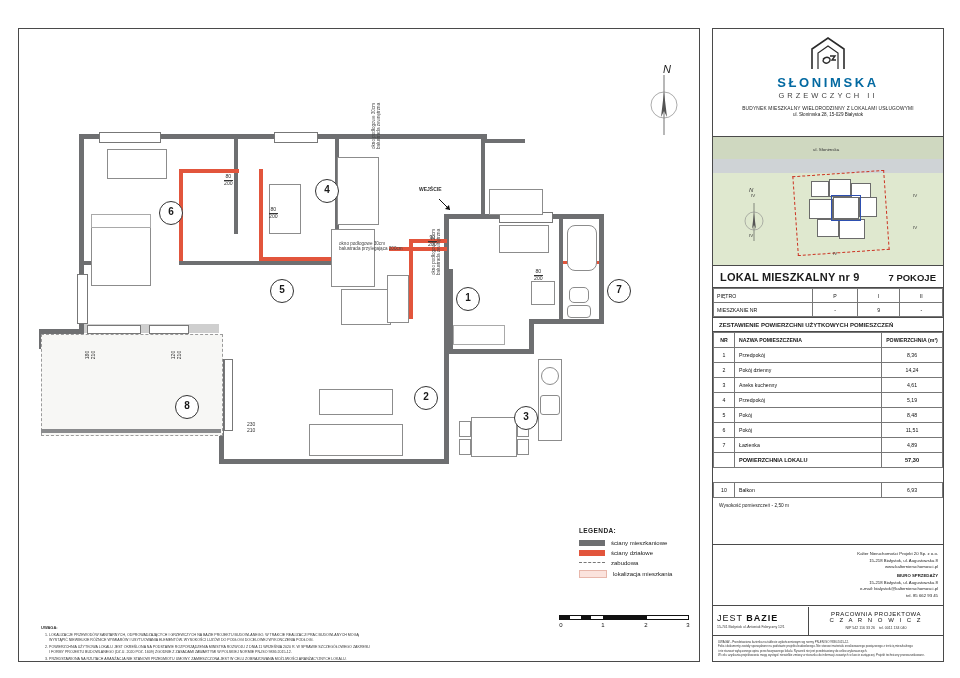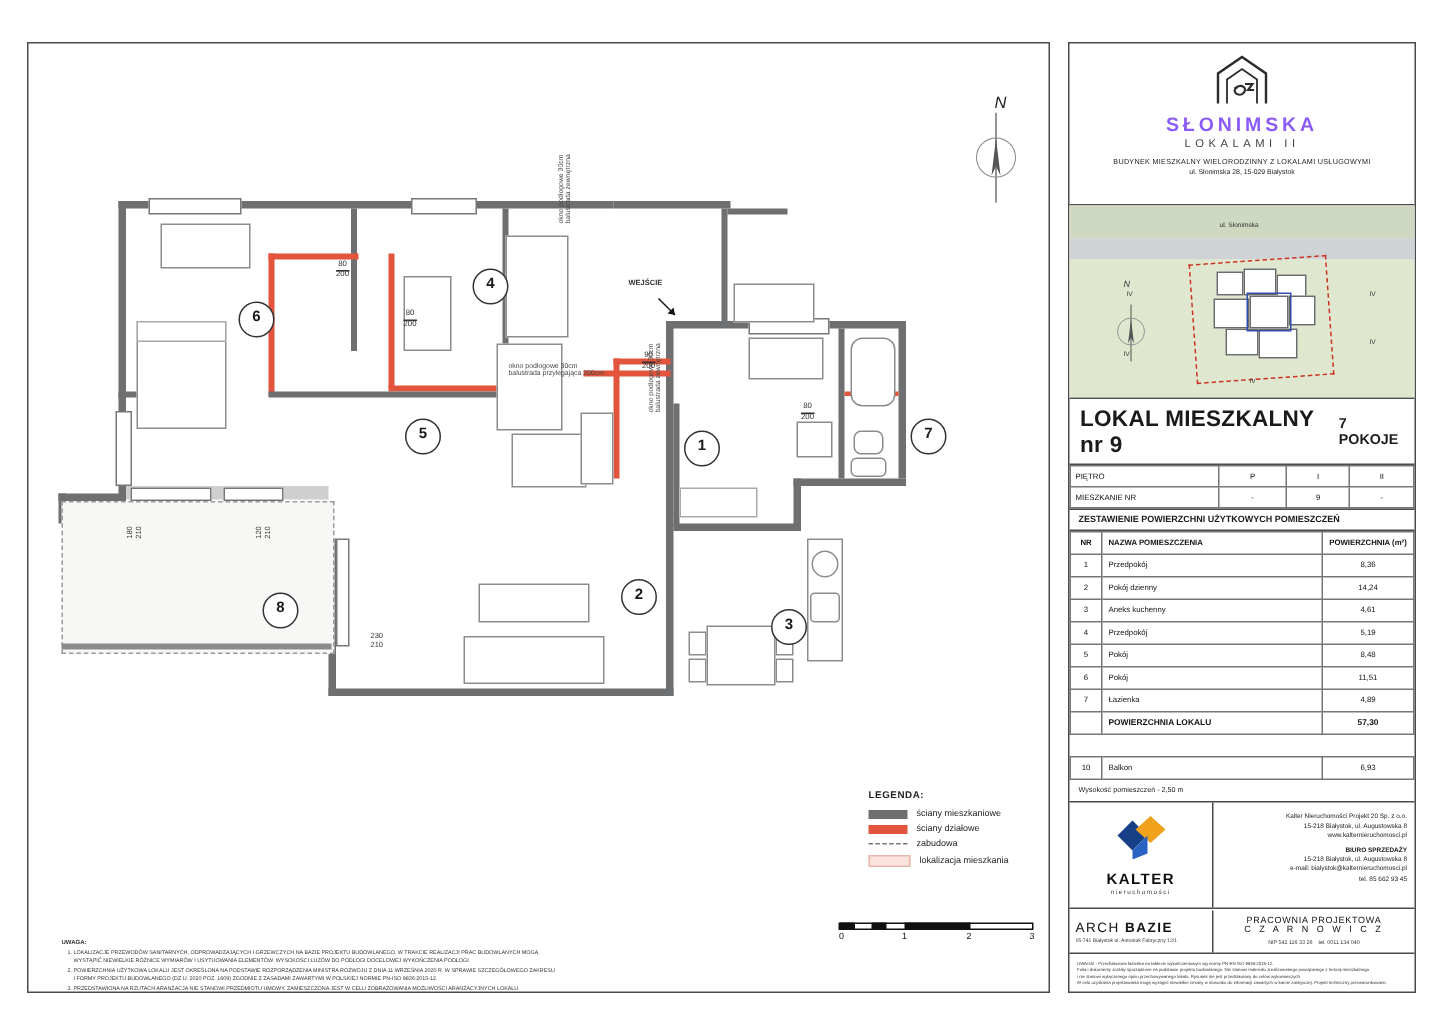--- a/index.html
+++ b/index.html
@@ -54,35 +54,35 @@
   
   .uwagi{position:absolute;left:22px;top:596px;width:330px;font-size:3.6px;color:#333;line-height:1.5;}
   .uwagi .t{font-size:4px;font-weight:bold;margin-bottom:2px;}
   .uwagi ol{margin:0;padding-left:8px;}
   .uwagi li{margin-bottom:1px;}
 
   
   .right-panel{position:absolute;left:712px;top:28px;width:230px;height:632px;border:1px solid #4a4a4a;background:#fff;}
 
   .logo-block{position:relative;height:108px;border-bottom:1px solid #4a4a4a;text-align:center;padding-top:6px;box-sizing:border-box;}
-  .brand{font-size:13px;letter-spacing:2.6px;font-weight:bold;color:#8b5cf6;margin-top:2px;}
+  .brand{font-size:13px;letter-spacing:2.6px;font-weight:bold;color:#0369a1;margin-top:2px;}
   .brand-sub{font-size:7.5px;letter-spacing:3px;color:#444;margin-top:1px;}
   .brand-line1{font-size:4.8px;color:#222;margin-top:6px;letter-spacing:.2px;}
   .brand-line2{font-size:4.6px;color:#222;margin-top:1px;}
 
   .site-map{position:relative;height:128px;border-bottom:1px solid #4a4a4a;background:#eceee6;overflow:hidden;}
   .sm-green{position:absolute;background:#dfe8cf;}
   .sm-road{position:absolute;background:#cfd3d6;}
   .sm-block{position:absolute;background:#ffffff;border:0.7px solid #6b6b6b;}
   .sm-red{position:absolute;border:1px dashed #cc3322;}
   .sm-txt{position:absolute;font-size:4.4px;color:#333;}
   .sm-hl{position:absolute;border:1.1px solid #2d4fb0;}
 
   .title-row{display:flex;justify-content:space-between;align-items:center;padding:5px 7px 4px 7px;border-bottom:1px solid #4a4a4a;}
-  .title-row .t1{font-size:15px;font-weight:bold;letter-spacing:.2px;}
+  .title-row .t1{font-size:11px;font-weight:bold;letter-spacing:.2px;}
   .title-row .t2{font-size:9.5px;font-weight:bold;}
 
   table.grid{width:100%;border-collapse:collapse;}
   table.grid td,table.grid th{border:0.6px solid #777;font-size:5.2px;padding:2px 3px;color:#111;}
   .floor-tbl td{text-align:center;height:9px;}
   .floor-tbl td.lbl{text-align:left;width:92px;font-size:5.2px;}
 
   .sect-title{font-size:6px;font-weight:bold;padding:4px 6px 3px 6px;border-bottom:1px solid #4a4a4a;border-top:1px solid #4a4a4a;}
 
   .area-tbl td{height:10px;}
@@ -317,21 +317,21 @@
   <div class="right-panel">
 
     <div class="logo-block">
       <svg class="logo-svg" width="44" height="38" viewBox="0 0 44 38">
         <path d="M6,34 L6,14 L22,3 L38,14 L38,34" fill="none" stroke="#2b2b2b" stroke-width="1.6"></path>
         <path d="M12,34 L12,18 L22,11 L32,18 L32,34" fill="none" stroke="#2b2b2b" stroke-width="1.2"></path>
         <path d="M17,24 c5,-4 9,0 6,3 c-3,3 -9,-1 -4,-4" fill="none" stroke="#2b2b2b" stroke-width="1.4"></path>
         <path d="M24,21 l5,0 l-3,4 l4,0" fill="none" stroke="#2b2b2b" stroke-width="1.4"></path>
       </svg>
       <div class="brand">SŁONIMSKA</div>
-      <div class="brand-sub">LOKALAMI II</div>
+      <div class="brand-sub">GRZEWCZYCH II</div>
       <div class="brand-line1">BUDYNEK MIESZKALNY WIELORODZINNY Z LOKALAMI USŁUGOWYMI</div>
       <div class="brand-line2">ul. Słonimska 28, 15-029 Białystok</div>
     </div>
 
     <div class="site-map">
       <div class="sm-green" style="left:0;top:0;width:230px;height:22px;background:#cfd8c0;"></div>
       <div class="sm-road" style="left:0;top:22px;width:230px;height:14px;"></div>
       <div class="sm-green" style="left:0;top:36px;width:230px;height:92px;background:#dfe8cf;"></div>
       <div class="sm-txt" style="left:100px;top:10px;">ul. Słonimska</div>
 
@@ -439,43 +439,34 @@
         <td class="n">10</td>
         <td class="nm">Balkon</td>
         <td class="ar">6,93</td>
       </tr>
     </tbody>
       </table>
     <div class="note-h">Wysokość pomieszczeń - 2,50 m</div>
 
     <div class="footer">
       <div class="f-top">
-        <div class="f-left">
-          <svg width="36" height="30" viewBox="0 0 36 30">
-            <polygon points="2,14 12,4 22,14 12,24" fill="#173f86"></polygon>
-            <polygon points="14,10 24,1 34,10 24,19" fill="#f0a21c"></polygon>
-            <polygon points="12,24 22,14 22,26 12,30" fill="#2a62c4"></polygon>
-          </svg>
-          <div class="kalter-name">KALTER</div>
-          <div class="kalter-sub">nieruchomości</div>
-        </div>
         <div class="f-right">
           <div>Kalter Nieruchomości Projekt 20 Sp. z o.o.</div>
           <div>15-218 Białystok, ul. Augustowska 8</div>
           <div>www.kalternieruchomosci.pl</div>
           <div style="font-weight:bold;margin-top:3px;">BIURO SPRZEDAŻY</div>
           <div>15-218 Białystok, ul. Augustowska 8</div>
           <div>e-mail: bialystok@kalternieruchomosci.pl</div>
           <div>tel. 85 662 93 45</div>
         </div>
       </div>
       <div class="f-mid">
         <div class="f-mid-l">
           <div class="agio">
-            <span>ARCH</span>
+            <span>JEST</span>
             <b>BAZIE</b>
           </div>
           <div class="agio-sub">15-741 Białystok  ul. Antoniuk Fabryczny 12/1</div>
         </div>
         <div class="f-mid-r">
           <div class="prac">PRACOWNIA PROJEKTOWA</div>
           <div class="prac2">C Z A R N O W I C Z</div>
           <div class="prac3">
             <span>NIP  542 116 33 26</span>
             &nbsp;&nbsp;

